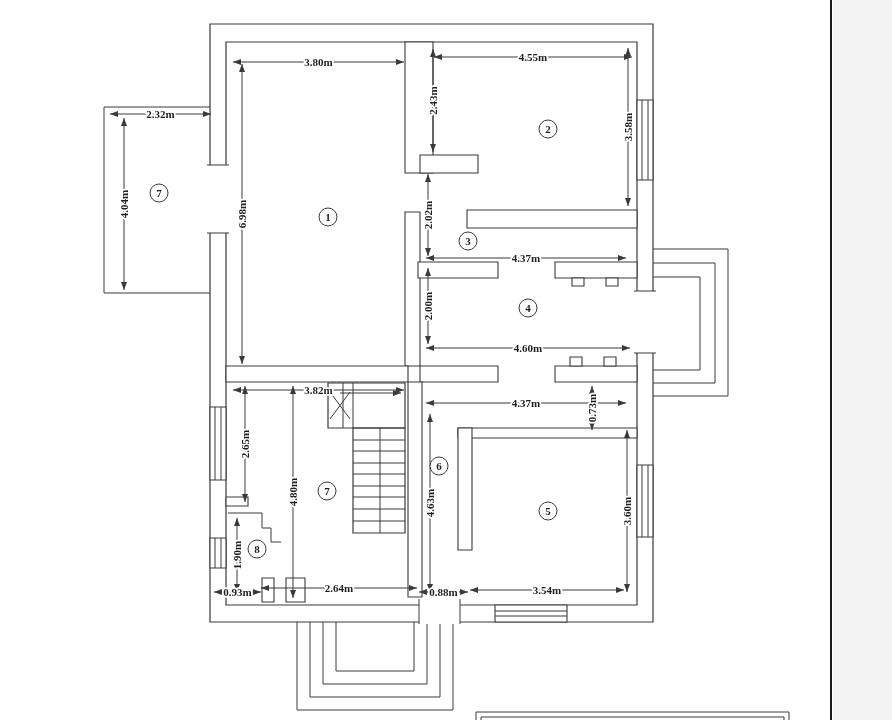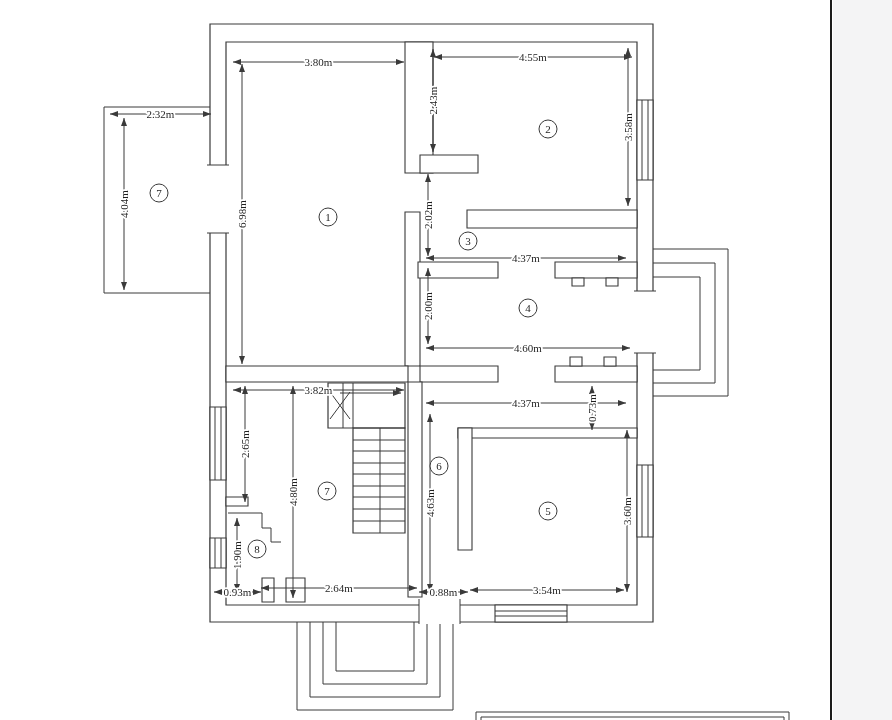--- a/index.html
+++ b/index.html
@@ -1,21 +1,21 @@
 <!DOCTYPE html>
 <html style="--paper: #ffffff; --line: #3a3a3a; --text: #1f1f1f; --edge: #1b1b1b; --strip: #f4f4f5;"><head>
 <meta charset="utf-8">
 <style>
   :root{
     --paper:#ffffff; --line:#3a3a3a; --text:#1f1f1f; --edge:#1b1b1b; --strip:#f4f4f5;
   }
   html,body{margin:0;padding:0;}
   body{width:892px;height:720px;overflow:hidden;background:var(--paper);position:relative;
        font-family:"Liberation Serif",serif;}
-  .page{position:absolute;inset:0;background:var(--paper);}
+  .page{position:absolute;inset:0;background:var(--paper);font-weight:bold;}
   svg{position:absolute;left:0;top:0;}
   svg path, svg line, svg rect.wall, svg circle{vector-effect:non-scaling-stroke;}
   .wall{fill:#ffffff;stroke:var(--line);stroke-width:1.1;}
   .outline{fill:none;stroke:var(--line);stroke-width:1.2;}
   .thin{fill:none;stroke:var(--line);stroke-width:1;}
   .patch{fill:#ffffff;stroke:none;}
   .cap{stroke:var(--line);stroke-width:1;}
   text{font-family:"Liberation Serif",serif;font-size:11px;fill:var(--text);
        paint-order:stroke;stroke:#ffffff;stroke-width:3.5px;stroke-linejoin:round;}
   .room-num{font-size:11px;}

